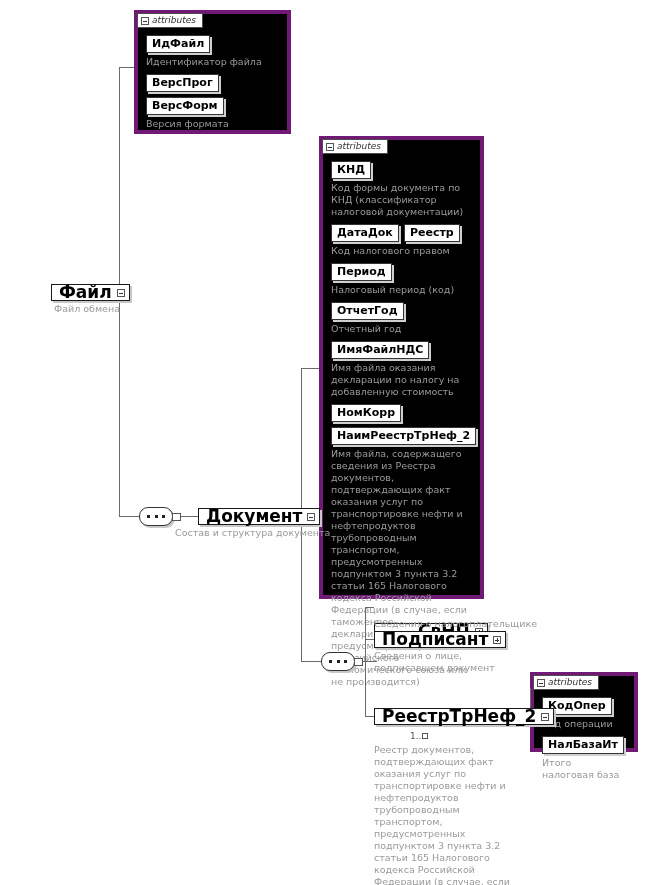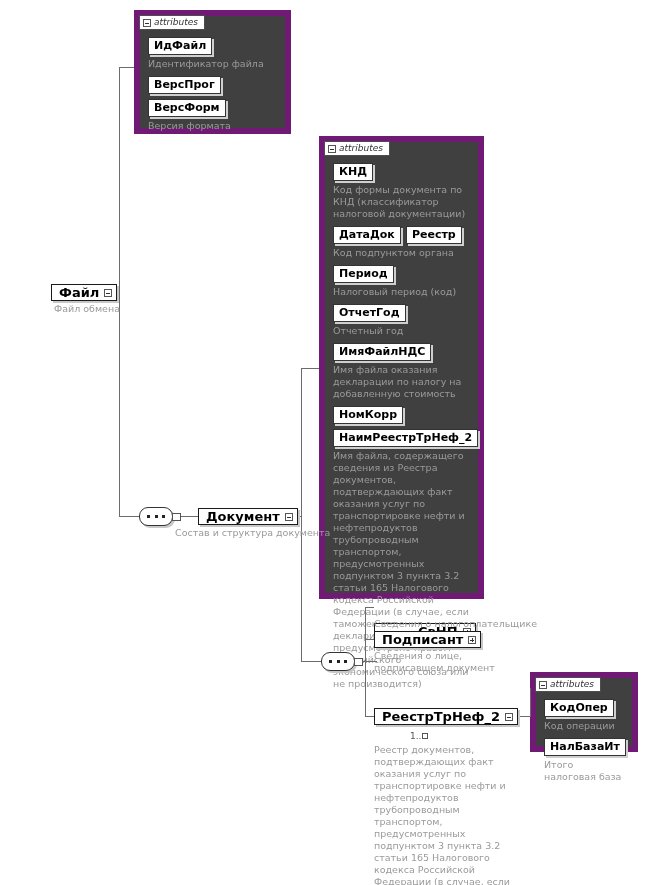--- a/index.html
+++ b/index.html
@@ -9,22 +9,22 @@
     font-family:"DejaVu Sans","Liberation Sans",sans-serif;
     position:relative;
     overflow:hidden;
     color:#000;
     -webkit-font-smoothing:antialiased;
   }
 
   
   .attrbox{
     position:absolute;
-    border:6px solid #701a75;
-    background:#404040;
+    border:4px solid #701a75;
+    background:#000000;
     box-sizing:border-box;
   }
   .attrtab{
     position:absolute;
     top:-1px;left:-1px;
     height:15px;
     border:1px solid #4d4d4d;
     border-bottom:1px solid #4d4d4d;
     background:#fff;
     display:flex;
@@ -98,21 +98,21 @@
     border:1px solid #1a1a1a;
     background:#fff;
     box-shadow:2px 2px 0 0 #c8c8c8;
     height:17px;
     padding:0 4px 0 7px;
     box-sizing:border-box;
     z-index:4;
   }
   .node .nm{
     font-weight:bold;
-    font-size:13px;
+    font-size:17px;
     line-height:11px;
     white-space:nowrap;
     margin-right:5px;
     color:#000;
   }
   .nodedesc{
     position:absolute;
     font-size:9.5px;
     line-height:12px;
     color:#9a9a9a;
@@ -242,21 +242,21 @@
 <div class="attrbox" style="left:319px;top:136px;width:165px;height:463px;">
   <div class="attrtab">
     <span class="sq"></span>
     <span class="lbl">attributes</span>
   </div>
   <div class="attrbody">
     <div class="chip">КНД</div>
     <div class="desc">Код формы документа по КНД (классификатор налоговой документации)</div>
     <div class="chip">ДатаДок</div>
     <div class="chip">Реестр</div>
-    <div class="desc">Код подпунктом органа</div>
+    <div class="desc">Код налогового правом</div>
     <div class="chip">Период</div>
     <div class="desc">Налоговый период (код)</div>
     <div class="chip">ОтчетГод</div>
     <div class="desc">Отчетный год</div>
     <div class="chip">ИмяФайлНДС</div>
     <div class="desc">Имя файла оказания декларации по налогу на добавленную стоимость</div>
     <div class="chip">НомКорр</div>
     <div class="chip">НаимРеестрТрНеф_2</div>
     <div class="desc" style="width:138px;">Имя файла, содержащего сведения из Реестра документов, подтверждающих факт оказания услуг по транспортировке нефти и нефтепродуктов трубопроводным транспортом, предусмотренных подпунктом 3 пункта 3.2 статьи 165 Налогового кодекса Российской Федерации (в случае, если таможенное декларирование не предусмотрено правом Евразийского экономического союза или не производится)</div>
   </div>

